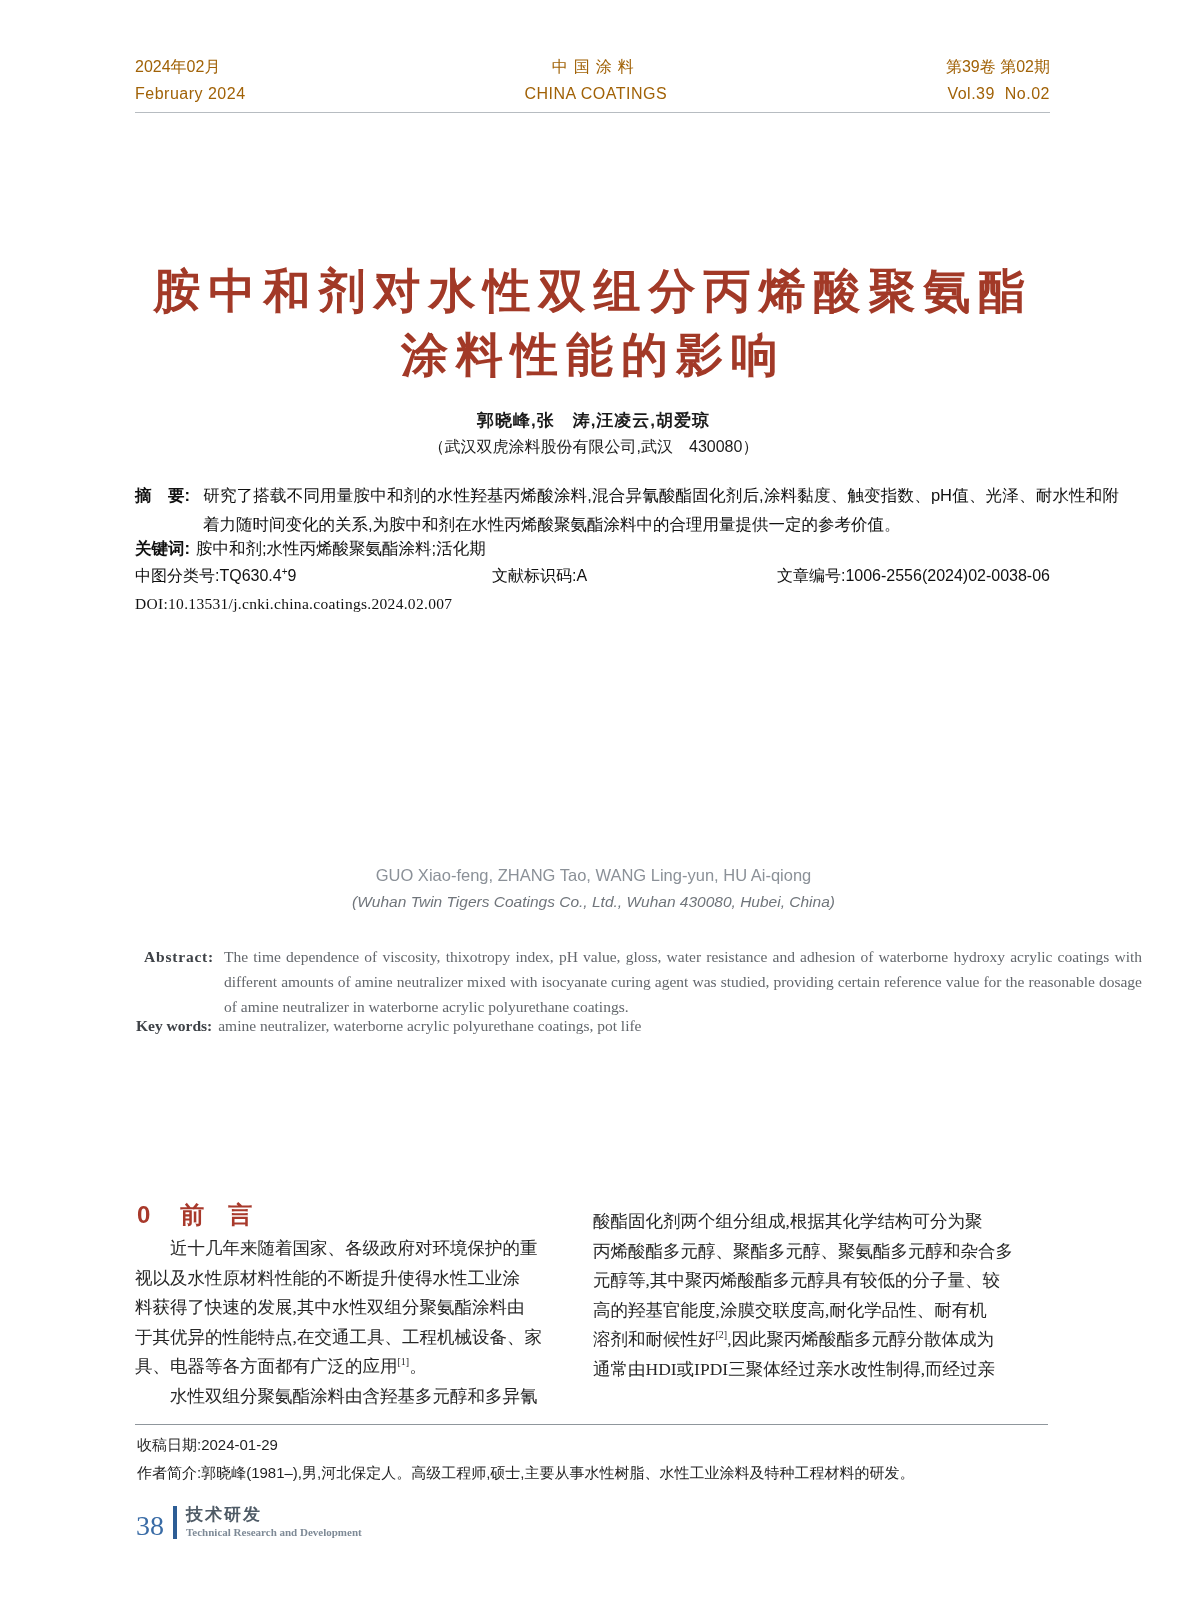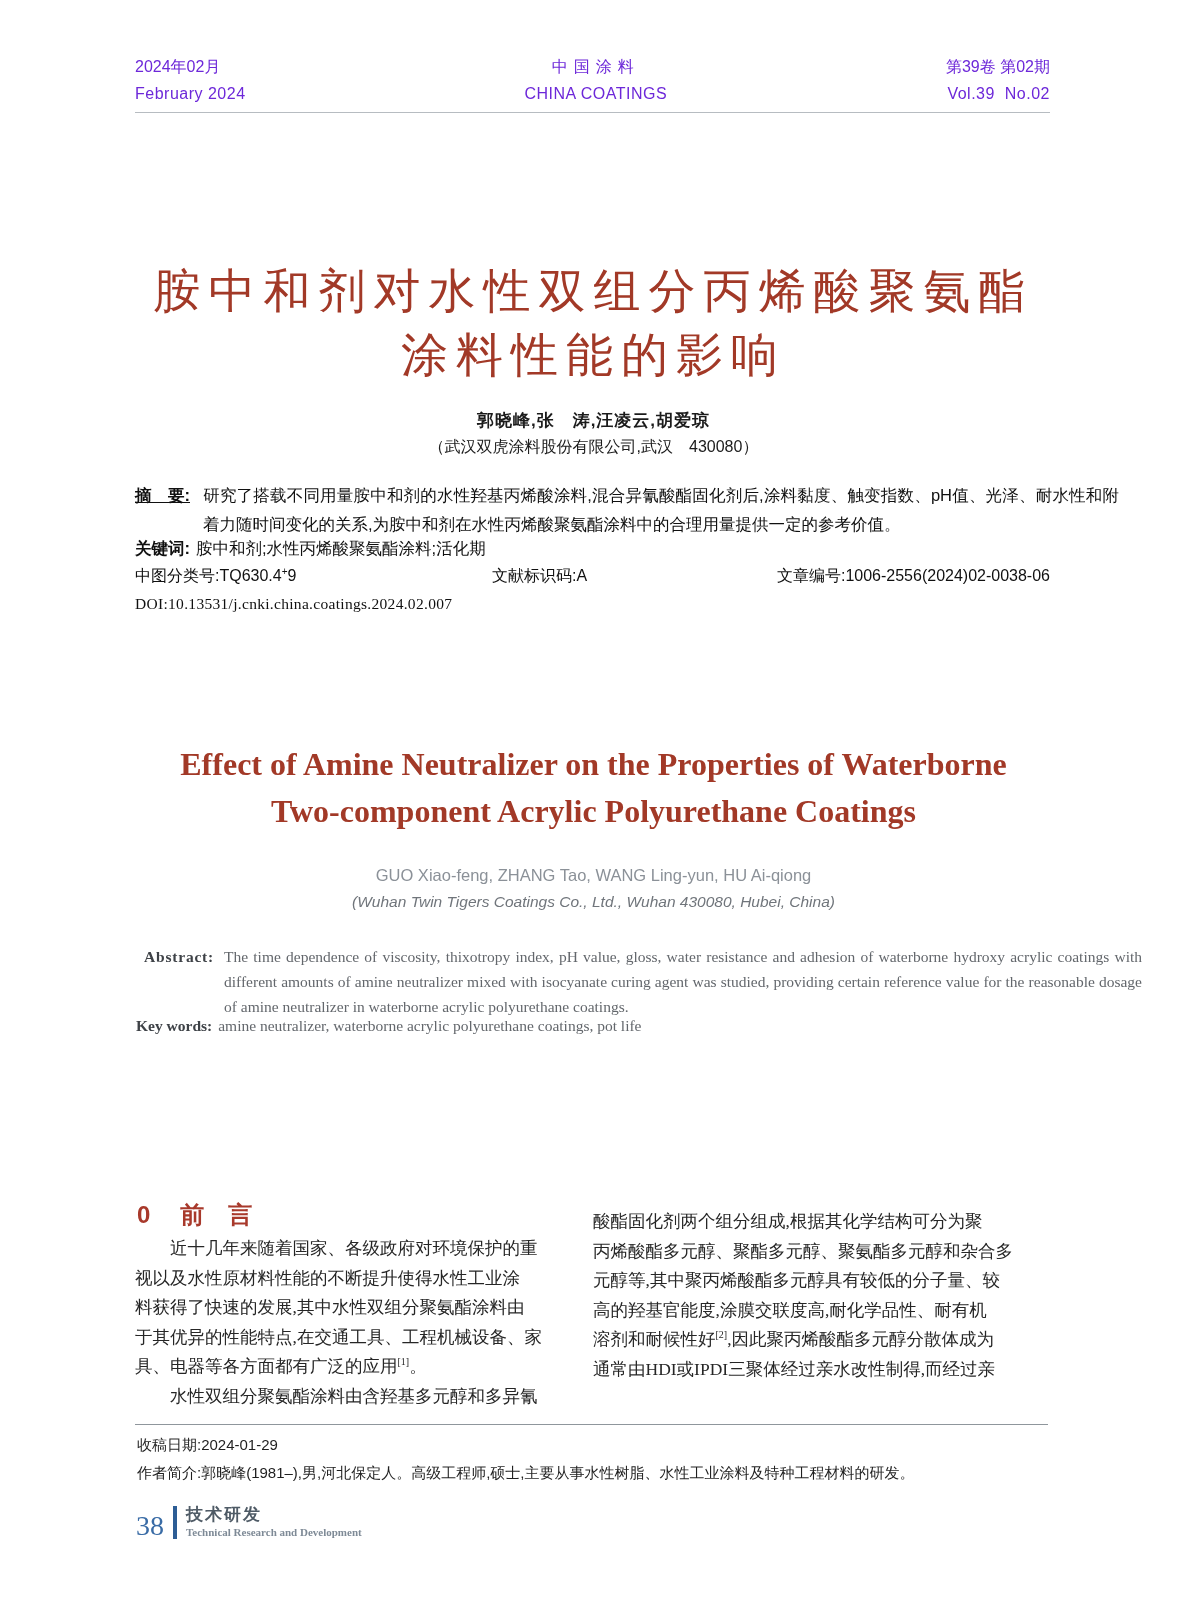--- a/index.html
+++ b/index.html
@@ -1,38 +1,38 @@
 <!DOCTYPE html>
 <html><head>
 <meta charset="utf-8">
 <style>
   html,body{margin:0;padding:0;background:#ffffff;}
   .page{position:relative;width:1187px;height:1600px;background:#ffffff;margin:0 auto;overflow:hidden;
         font-family:"Liberation Sans",sans-serif;color:#1e1e1e;}
 
   
   .jheader{position:absolute;top:53px;left:135px;width:915px;display:flex;justify-content:space-between;
-           font-size:16px;line-height:27px;color:#6d28d9;}
+           font-size:16px;line-height:27px;color:#a16207;}
   .jh-col.center{text-align:center;}
   .jh-col.right{text-align:right;}
   .jh-zh{letter-spacing:6px;}
   .jh-en{letter-spacing:0.5px;white-space:pre;}
   .jh-rule{position:absolute;top:112px;left:135px;width:915px;border-top:1px solid #B7BCC1;}
 
   
   .title-zh{position:absolute;top:259px;left:0;width:100%;margin:0;text-align:center;
-            font-size:47px;font-weight:400;color:#A23927;line-height:64px;letter-spacing:8px;}
+            font-size:47px;font-weight:700;color:#A23927;line-height:64px;letter-spacing:8px;}
   .authors-zh{position:absolute;top:409px;left:0;width:100%;text-align:center;
               font-size:17px;font-weight:700;color:#1b1b1b;letter-spacing:1px;}
   .affil-zh{position:absolute;top:437px;left:0;width:100%;text-align:center;font-size:16px;color:#1b1b1b;}
 
   
   .abstract-zh{position:absolute;top:481px;left:135px;width:916px;margin:0;font-size:16.5px;
                line-height:28.5px;color:#101010;padding-left:68px;text-indent:-68px;text-align:justify;}
-  .abstract-zh .lab{display:inline-block;width:68px;text-indent:0;font-weight:700;text-decoration:underline;}
+  .abstract-zh .lab{display:inline-block;width:68px;text-indent:0;font-weight:700;}
   .keywords-zh{position:absolute;top:538px;left:135px;width:916px;font-size:16.5px;color:#101010;}
   .keywords-zh .lab{font-weight:700;margin-right:6px;}
 
   .meta-row{position:absolute;top:566px;left:135px;width:915px;font-size:16px;color:#101010;}
   .meta-clc{position:absolute;left:0;top:0;}
   .meta-doc{position:absolute;left:357px;top:0;}
   .meta-id{position:absolute;right:0;top:0;}
   .meta-row sup{font-size:10px;}
   .doi-line{position:absolute;top:595px;left:135px;font-family:"Liberation Serif",serif;
             font-size:15.5px;color:#101010;letter-spacing:0.3px;}
@@ -110,24 +110,20 @@
   <div class="keywords-zh"><span class="lab">关键词:</span><span>胺中和剂;水性丙烯酸聚氨酯涂料;活化期</span></div>
 
   <div class="meta-row">
     <span class="meta-clc"><span>中图分类号:</span><span>TQ630.4</span><sup>+</sup><span>9</span></span>
     <span class="meta-doc">文献标识码:A</span>
     <span class="meta-id">文章编号:1006-2556(2024)02-0038-06</span>
   </div>
 
   <div class="doi-line">DOI:10.13531/j.cnki.china.coatings.2024.02.007</div>
 
-  <h2 class="title-en">
-    <div>Effect of Amine Neutralizer on the Properties of Waterborne</div>
-    <div>Two-component Acrylic Polyurethane Coatings</div>
-  </h2>
 
   <div class="authors-en">GUO Xiao-feng, ZHANG Tao, WANG Ling-yun, HU Ai-qiong</div>
   <div class="affil-en">(Wuhan Twin Tigers Coatings Co., Ltd., Wuhan 430080, Hubei, China)</div>
 
   <p class="abstract-en"><span class="lab">Abstract:</span><span>The time dependence of viscosity, thixotropy index, pH value, gloss, water resistance and adhesion of waterborne hydroxy acrylic coatings with different amounts of amine neutralizer mixed with isocyanate curing agent was studied, providing certain reference value for the reasonable dosage of amine neutralizer in waterborne acrylic polyurethane coatings.</span></p>
 
   <div class="keywords-en"><span class="lab">Key words:</span><span>amine neutralizer, waterborne acrylic polyurethane coatings, pot life</span></div>
 
   <div class="section-heading"><span class="num">0</span><span>前　言</span></div>
 

